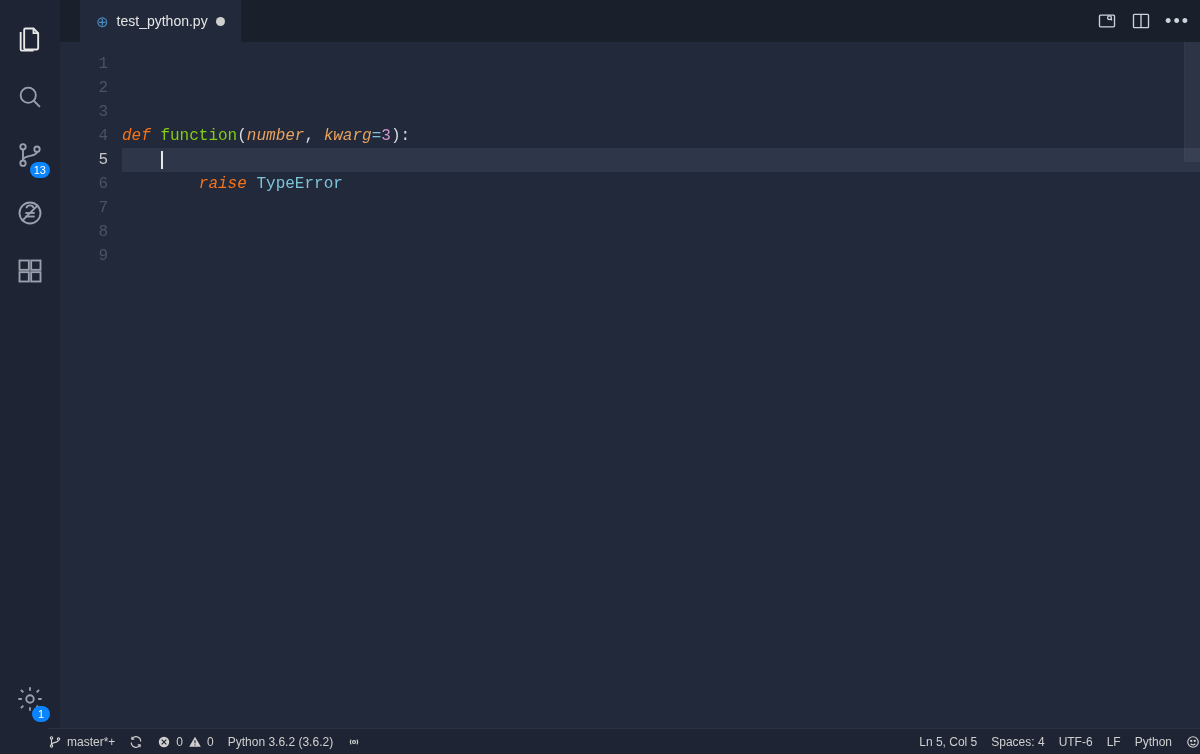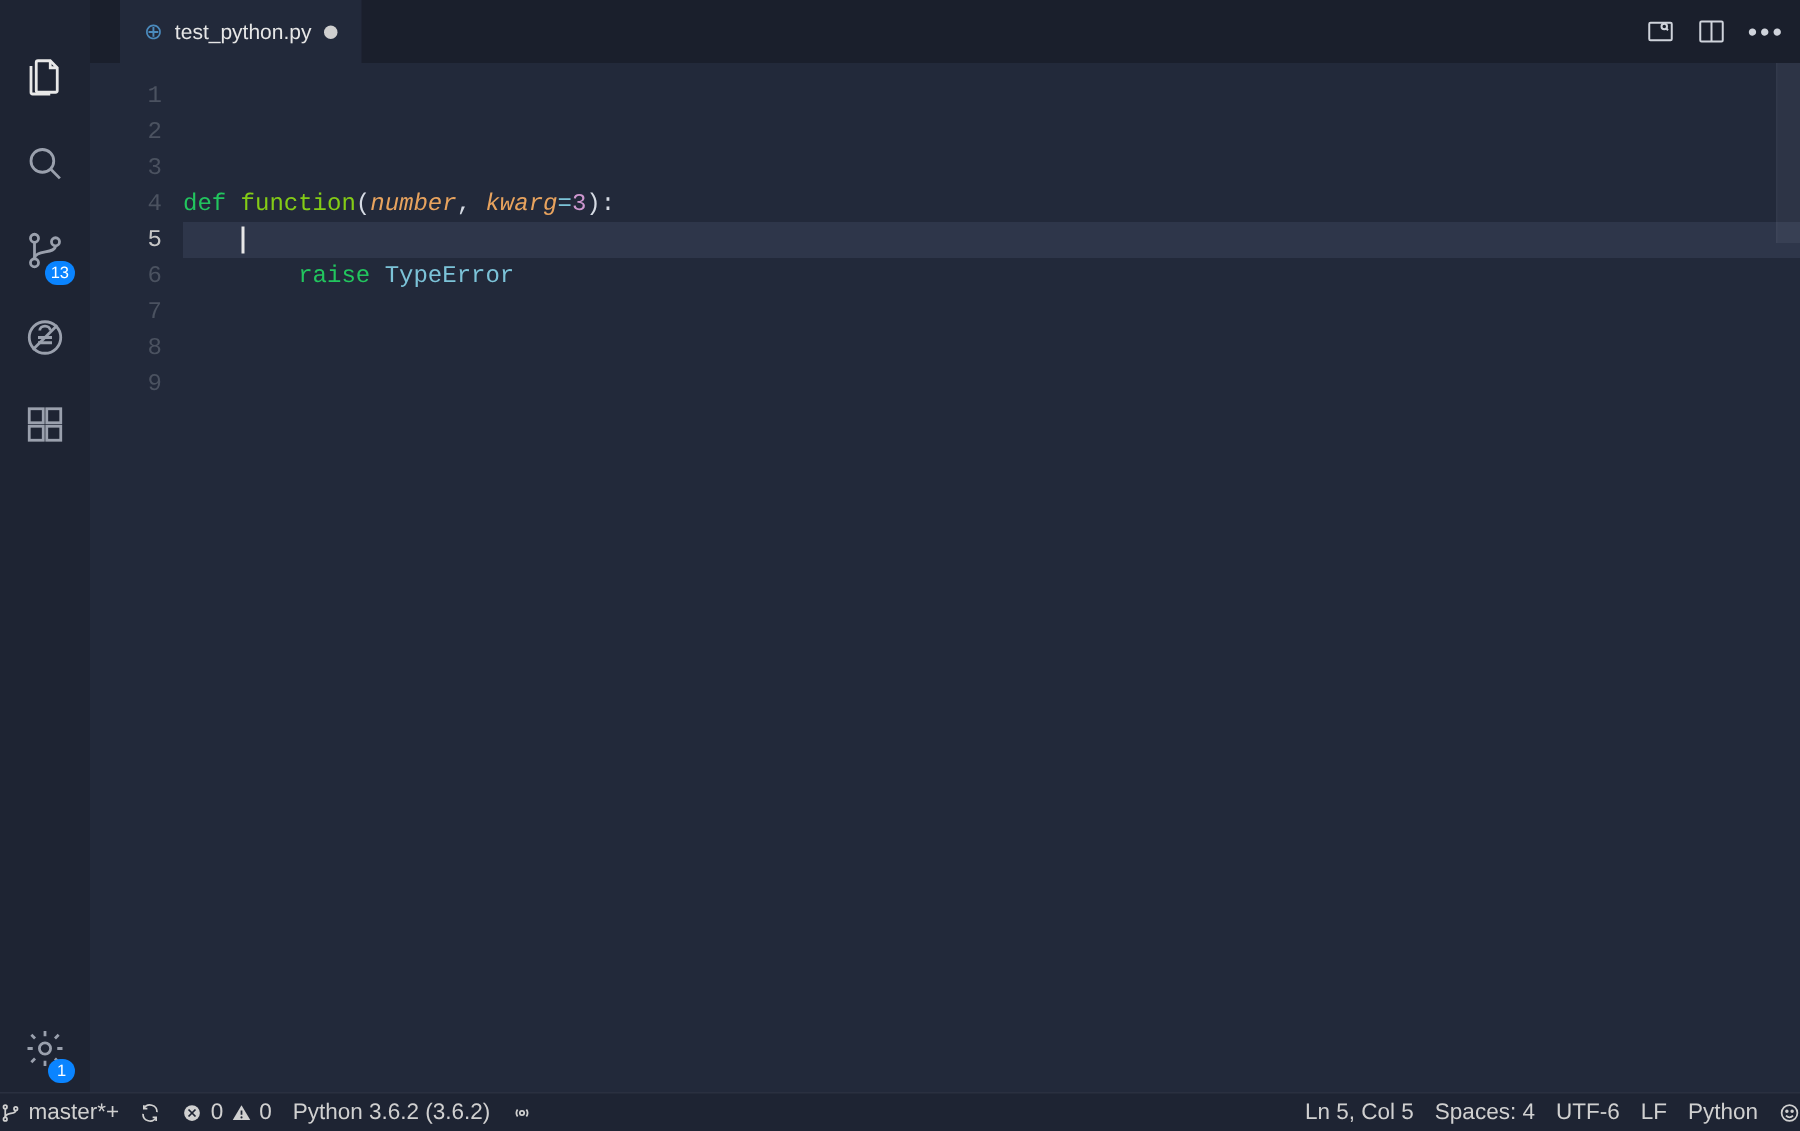--- a/index.html
+++ b/index.html
@@ -12,33 +12,34 @@
     flex-direction: column;
   }
   
   .workbench { flex: 1 1 auto; display: flex; min-height: 0; }
   .statusbar {
     height: 26px;
     background: #1e2433;
     border-top: 1px solid #2a3040;
     display: flex;
     align-items: center;
-    font-size: 15px;
+    font-size: 12px;
     color: #d0d0d0;
     padding: 0 0;
+    margin-left: 48px;
   }
 
   
   .activitybar {
     width: 60px;
     background: #1e2433;
     display: flex;
     flex-direction: column;
     align-items: center;
-    padding-top: 22px;
+    padding-top: 10px;
   }
   .activity-item {
     width: 60px; height: 58px;
     display: flex; align-items: center; justify-content: center;
     color: #9aa0ad;
     position: relative;
     cursor: pointer;
   }
   .activity-item.active { color: #e8e8e8; }
   .activity-item svg { width: 28px; height: 28px; stroke: currentColor; fill: none; stroke-width: 1.6; }
@@ -111,21 +112,21 @@
   }
   .gutter div { height: 24px; line-height:24px; }
   .gutter div.current { color:#c7c7c7; }
   .code { flex:1; padding:10px 0 0 0; position:relative; }
   .code .line { height:24px; line-height:24px; white-space:pre; color:#d6dbe4; }
   .code .line.current { background: rgba(95,110,140,0.20); }
   .code .caret {
     display:inline-block; width:1.5px; height:18px; background:#e8e8e8;
     vertical-align:middle; margin-left:1px;
   }
-  .tok-kw   { color:#22c55e; }
+  .tok-kw   { color:#f97316; font-style:italic; }
   .tok-def  { color:#84cc16; }
   .tok-param{ color:#e8a35e; font-style:italic; }
   .tok-punc { color:#d6dbe4; }
   .tok-op   { color:#7cc3d8; }
   .tok-num  { color:#ce97cf; }
   .tok-type { color:#7cc3d8;text-align:center; }
   .tok-var  { color:#d6dbe4; }
   .indent-guide { color:#3a4152; }
 
   .minimap {

